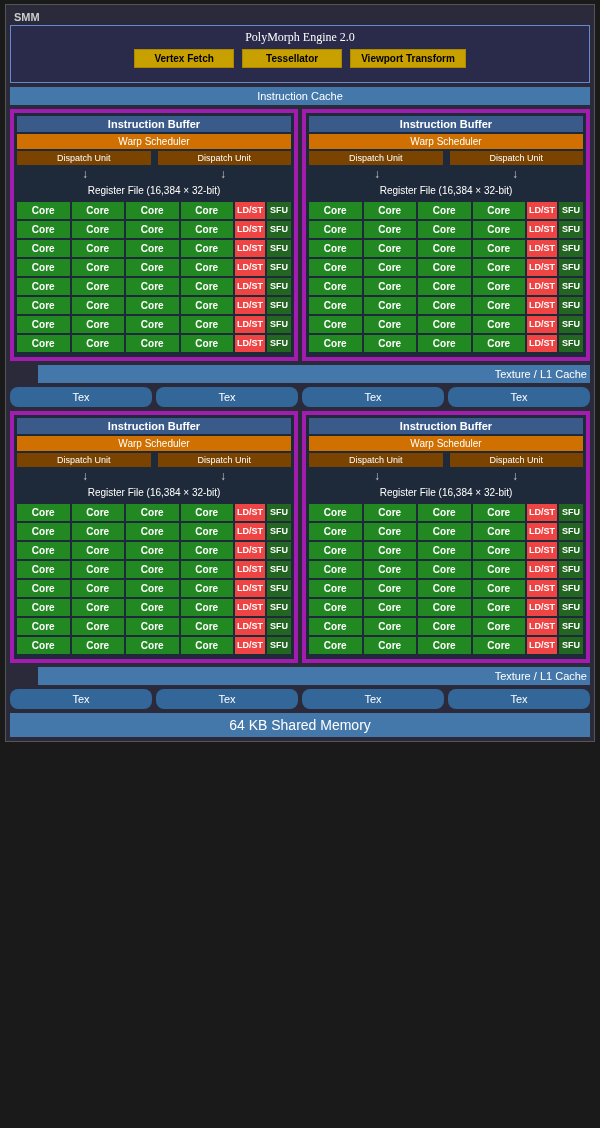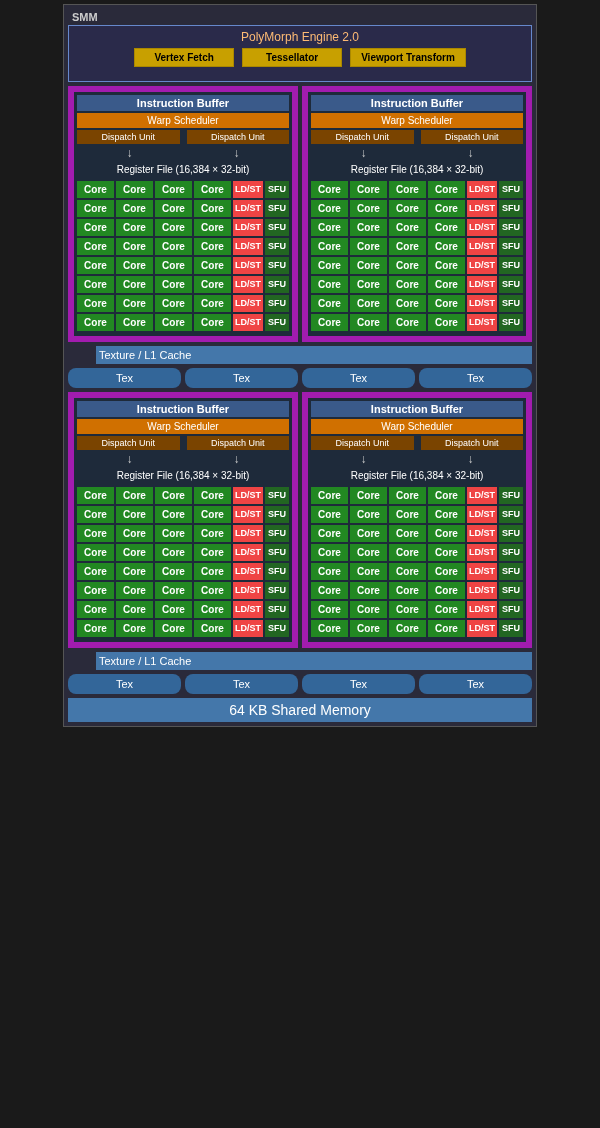--- a/index.html
+++ b/index.html
@@ -6,43 +6,44 @@
     body {
       background: #1a1a1a;
       font-family: Arial, sans-serif;
       font-size: 11px;
       display: flex;
       justify-content: center;
       align-items: flex-start;
       padding: 4px;
     }
     .smm-container {
-      width: 474px;
+      width: 590px;
       background: #2a2a3a;
       border: 1px solid #555;
       padding: 4px;
       position: relative;
     }
     .smm-label {
       color: #ccc;
       font-size: 11px;
       font-weight: bold;
       padding: 2px 4px;
     }
     .polymorph-engine {
       background: #2a2a4a;
       border: 1px solid #6688cc;
       margin-bottom: 4px;
       padding: 4px;
     }
     .polymorph-title {
       text-align: center;
-      color: #fdba74;
+      color: #ffffff;
       font-size: 12px;
       margin-bottom: 4px;
+      font-family: Liberation Serif, serif;
     }
     .pm-row {
       display: flex;
       justify-content: center;
       gap: 8px;
       margin-bottom: 10px;
     }
     .pm-box {
       background: #c8a000;
       border: 1px solid #aa8800;
@@ -62,21 +63,21 @@
       margin-bottom: 4px;
     }
     .two-halves {
       display: flex;
       gap: 4px;
       margin-bottom: 4px;
     }
     .half {
       flex: 1;
       background: #1e2a3a;
-      border: 6px solid #a21caf;
+      border: 4px solid #a21caf;
       padding: 3px;
     }
     .instruction-buffer {
       background: #3a5a8a;
       color: #fff;
       text-align: center;
       font-size: 11px;
       font-weight: bold;
       padding: 2px;
       margin-bottom: 2px;
@@ -148,21 +149,21 @@
       color: #fff;
       text-align: center;
       font-size: 9px;
       font-weight: bold;
       padding: 3px 2px;
       min-width: 24px;
     }
     .texture-cache-bar {
       background: #4477aa;
       color: #fff;
-      text-align: left;
+      text-align: right;
       padding: 3px;
       font-size: 11px;
       margin-bottom: 4px;
       margin-left: 28px;
     }
     .tex-row {
       display: flex;
       gap: 4px;
       margin-bottom: 4px;
     }
@@ -193,20 +194,21 @@
 
   <div class="polymorph-engine">
     <div class="polymorph-title">PolyMorph Engine 2.0</div>
     <div class="pm-row">
       <div class="pm-box">Vertex Fetch</div>
       <div class="pm-box">Tessellator</div>
       <div class="pm-box">Viewport Transform</div>
     </div>
   </div>
 
+  <div class="instruction-cache-bar">Instruction Cache</div>
 
   <div class="two-halves">
 
     <div class="half">
       <div class="instruction-buffer">Instruction Buffer</div>
       <div class="warp-scheduler">Warp Scheduler</div>
       <div class="dispatch-row">
         <div class="dispatch-unit">Dispatch Unit</div>
         <div class="dispatch-unit">Dispatch Unit</div>
       </div>

